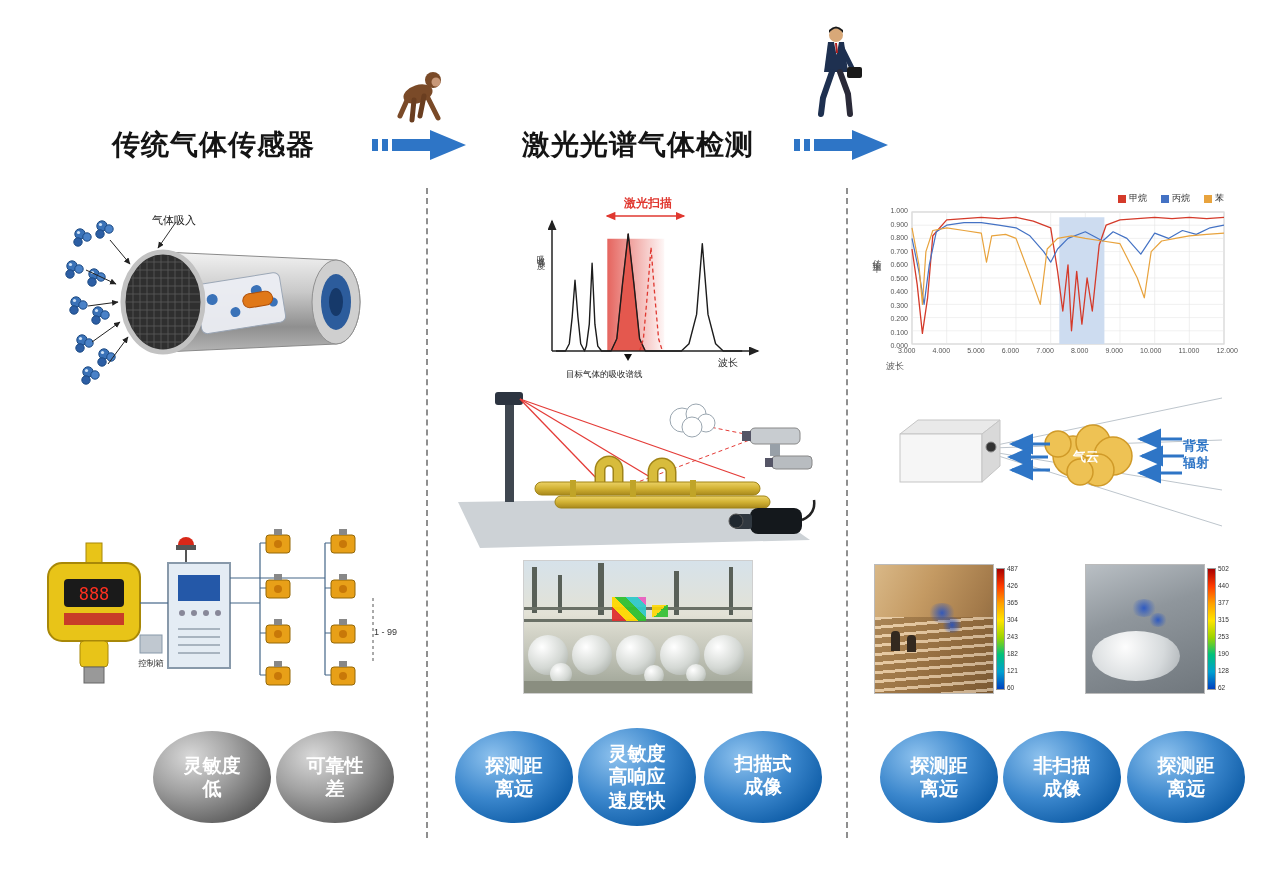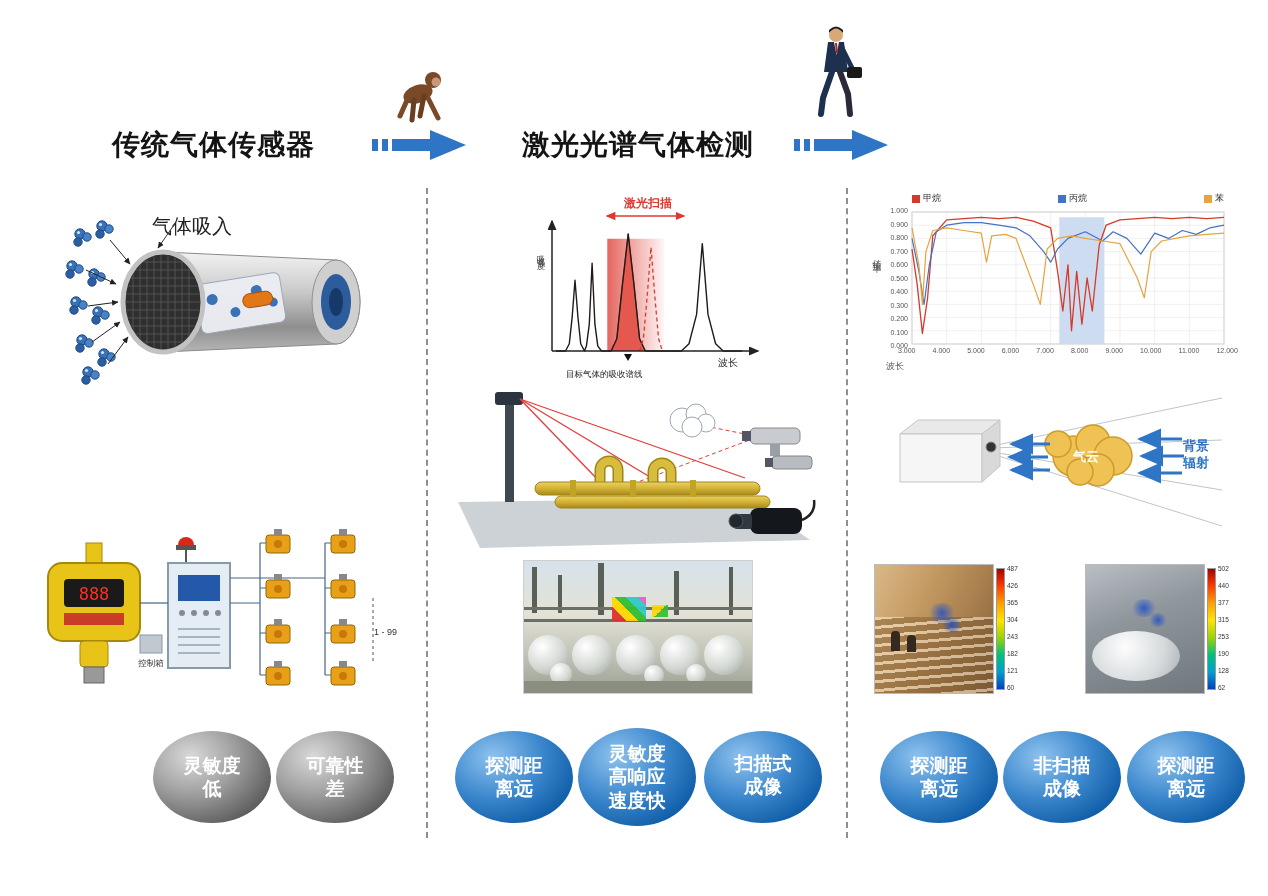--- a/index.html
+++ b/index.html
@@ -5,40 +5,40 @@
   html,body{margin:0;padding:0;background:#fff;}
   .canvas{position:relative;width:1268px;height:896px;background:#ffffff;overflow:hidden;
           font-family:"Liberation Sans","DejaVu Sans",sans-serif;color:#111;}
   .abs{position:absolute;}
 
   
   .col-title{position:absolute;font-size:28px;font-weight:700;color:#141414;letter-spacing:1px;white-space:nowrap;}
   .vsep{position:absolute;width:0;height:650px;top:188px;border-left:2px dashed #8f8f8f;}
 
   
-  .gas-intake{position:absolute;left:152px;top:213px;font-size:20px;color:#222;}
+  .gas-intake{position:absolute;left:152px;top:213px;font-size:11px;color:#222;}
   .principles{position:absolute;left:140px;top:378px;font-size:17px;font-weight:600;color:#111;line-height:1.5;}
   .rad-label{position:absolute;left:1183px;top:438px;font-size:13px;font-weight:700;color:#2e75c6;line-height:1.3;text-align:center;}
 
   
   .bubble{position:absolute;width:118px;height:92px;border-radius:50%;display:flex;flex-direction:column;
           align-items:center;justify-content:center;color:#fff;font-weight:700;font-size:19px;line-height:1.22;text-align:center;}
   .bubble.gray{background:radial-gradient(ellipse at 32% 28%,#d9d9d9 0%,#a2a2a2 38%,#5e5e5e 78%,#404040 100%);}
   .bubble.blue{background:radial-gradient(ellipse at 32% 28%,#8ec2ee 0%,#3a86cc 45%,#0e5ca6 80%,#0a4c8c 100%);}
 
   
   .spec-chart{position:absolute;left:518px;top:193px;width:255px;height:198px;}
   .scan-label{position:absolute;left:80px;top:2px;width:100px;text-align:center;color:#e03830;font-weight:700;font-size:12px;}
   .spec-ylabel{position:absolute;left:16px;top:56px;writing-mode:vertical-rl;font-size:8px;color:#444;letter-spacing:2px;}
   .spec-xlabel{position:absolute;left:200px;top:163px;font-size:10px;color:#222;}
   .spec-annot{position:absolute;left:48px;top:176px;width:130px;text-align:left;font-size:8.5px;color:#222;}
 
   
   .ir-chart{position:absolute;left:872px;top:192px;width:365px;height:196px;}
-  .ir-legend{position:absolute;top:0;left:40px;width:312px;display:flex;justify-content:space-between;gap:14px;
+  .ir-legend{position:absolute;top:0;left:40px;width:312px;display:flex;justify-content:flex-end;gap:14px;
              font-size:9px;color:#333;align-items:center;}
   .legend-item{display:inline-flex;align-items:center;gap:3px;}
   .legend-swatch{display:inline-block;width:8px;height:8px;}
   .ir-yticks{position:absolute;left:8px;top:15px;height:142px;width:28px;display:flex;flex-direction:column;
              justify-content:space-between;font-size:7px;color:#555;align-items:flex-end;}
   .ir-xticks{position:absolute;left:26px;top:155px;width:340px;display:flex;justify-content:space-between;
              font-size:7px;color:#555;}
   .ir-ylabel{position:absolute;left:-2px;top:60px;writing-mode:vertical-rl;font-size:9px;color:#555;letter-spacing:2px;}
   .ir-xlabel{position:absolute;left:14px;top:168px;font-size:9px;color:#555;}
 

